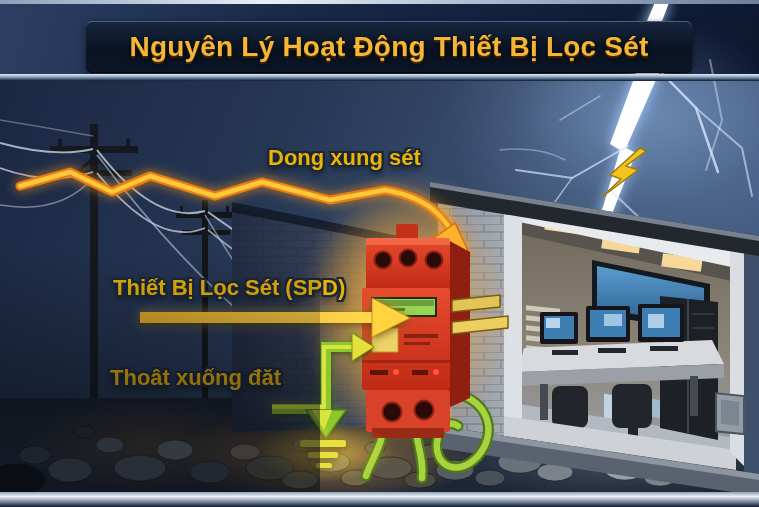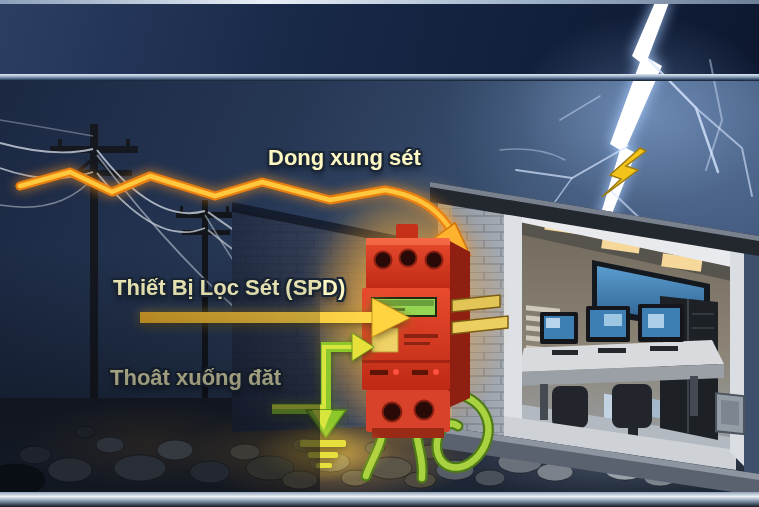--- a/index.html
+++ b/index.html
@@ -25,21 +25,21 @@
   .banner-sep{left:0;top:74px;width:759px;height:7px;
        background:linear-gradient(180deg,#e3ebf4 0%,#93a9c2 40%,#3d5473 75%,#101a2a 100%);}
   .strip-top{left:0;top:0;width:759px;height:4px;
        background:linear-gradient(90deg,#8ba0ba 0%,#e9eff7 35%,#9db1c8 70%,#6e8098 100%);}
   .strip-bottom{left:0;top:492px;width:759px;height:15px;
        background:linear-gradient(180deg,#8fa2b8 0%,#ecf1f7 30%,#72869c 65%,#141a24 100%);}
   
   .ground-base{left:0;top:398px;width:759px;height:109px;
        background:linear-gradient(180deg,#181f2c 0%,#222b3b 55%,#1a2230 100%);}
   svg.layer{position:absolute;left:0;top:0;width:759px;height:507px;overflow:visible;}
-  .label{position:absolute;color:#fef9c3;font-weight:bold;font-size:21px;white-space:nowrap;
+  .label{position:absolute;color:#eab308;font-weight:bold;font-size:21px;white-space:nowrap;
        text-shadow:-2px -2px 0 #1b2737,2px -2px 0 #1b2737,-2px 2px 0 #1b2737,2px 2px 0 #1b2737,
                    0 -2px 0 #1b2737,0 2px 0 #1b2737,-2px 0 0 #1b2737,2px 0 0 #1b2737,
                    0 4px 6px rgba(0,0,0,.7);}
   .label-surge{left:268px;top:145px;font-size:22px;}
   .label-spd{left:113px;top:275px;font-size:22px;}
   .label-ground{left:110px;top:365px;font-size:22px;}
   .f-lightning{filter:drop-shadow(0 0 7px rgba(170,205,255,.95));}
   .f-orange{filter:drop-shadow(0 0 6px rgba(255,150,30,.75));}
   .f-yellow{filter:drop-shadow(0 2px 4px rgba(0,0,0,.55)) drop-shadow(0 0 5px rgba(255,210,60,.5));}
   .f-green{filter:drop-shadow(0 2px 3px rgba(0,0,0,.5)) drop-shadow(0 0 5px rgba(180,220,60,.45));}
@@ -70,20 +70,23 @@
       <path d="M696,108 L742,148 L752,196" stroke-width="2" opacity=".6"></path>
       <path d="M628,146 L572,178 L516,170" stroke-width="2" opacity=".7"></path>
       <path d="M572,178 L552,206" stroke-width="1.5" opacity=".6"></path>
       <path d="M610,190 L648,226" stroke-width="2" opacity=".6"></path>
       <path d="M560,120 L600,96" stroke-width="1.5" opacity=".45"></path>
       <path d="M500,150 Q540,146 565,160" stroke-width="1.5" opacity=".4"></path>
       <path d="M710,60 L722,120 L706,170" stroke-width="2" opacity=".45"></path>
     </g>
   </svg>
 
+  <div class="abs banner-plate">
+    <span class="title">Nguyên Lý Hoạt Động Thiết Bị Lọc Sét</span>
+  </div>
   <div class="abs banner-sep"></div>
   <div class="abs strip-top"></div>
 
   <svg class="layer">
     <g fill="#15181e">
       <rect x="90" y="124" width="8" height="312"></rect>
       <rect x="50" y="146" width="88" height="7"></rect>
       <rect x="58" y="170" width="74" height="6"></rect>
       <rect x="58" y="139" width="4" height="8"></rect>
         <rect x="92" y="139" width="4" height="8"></rect>

